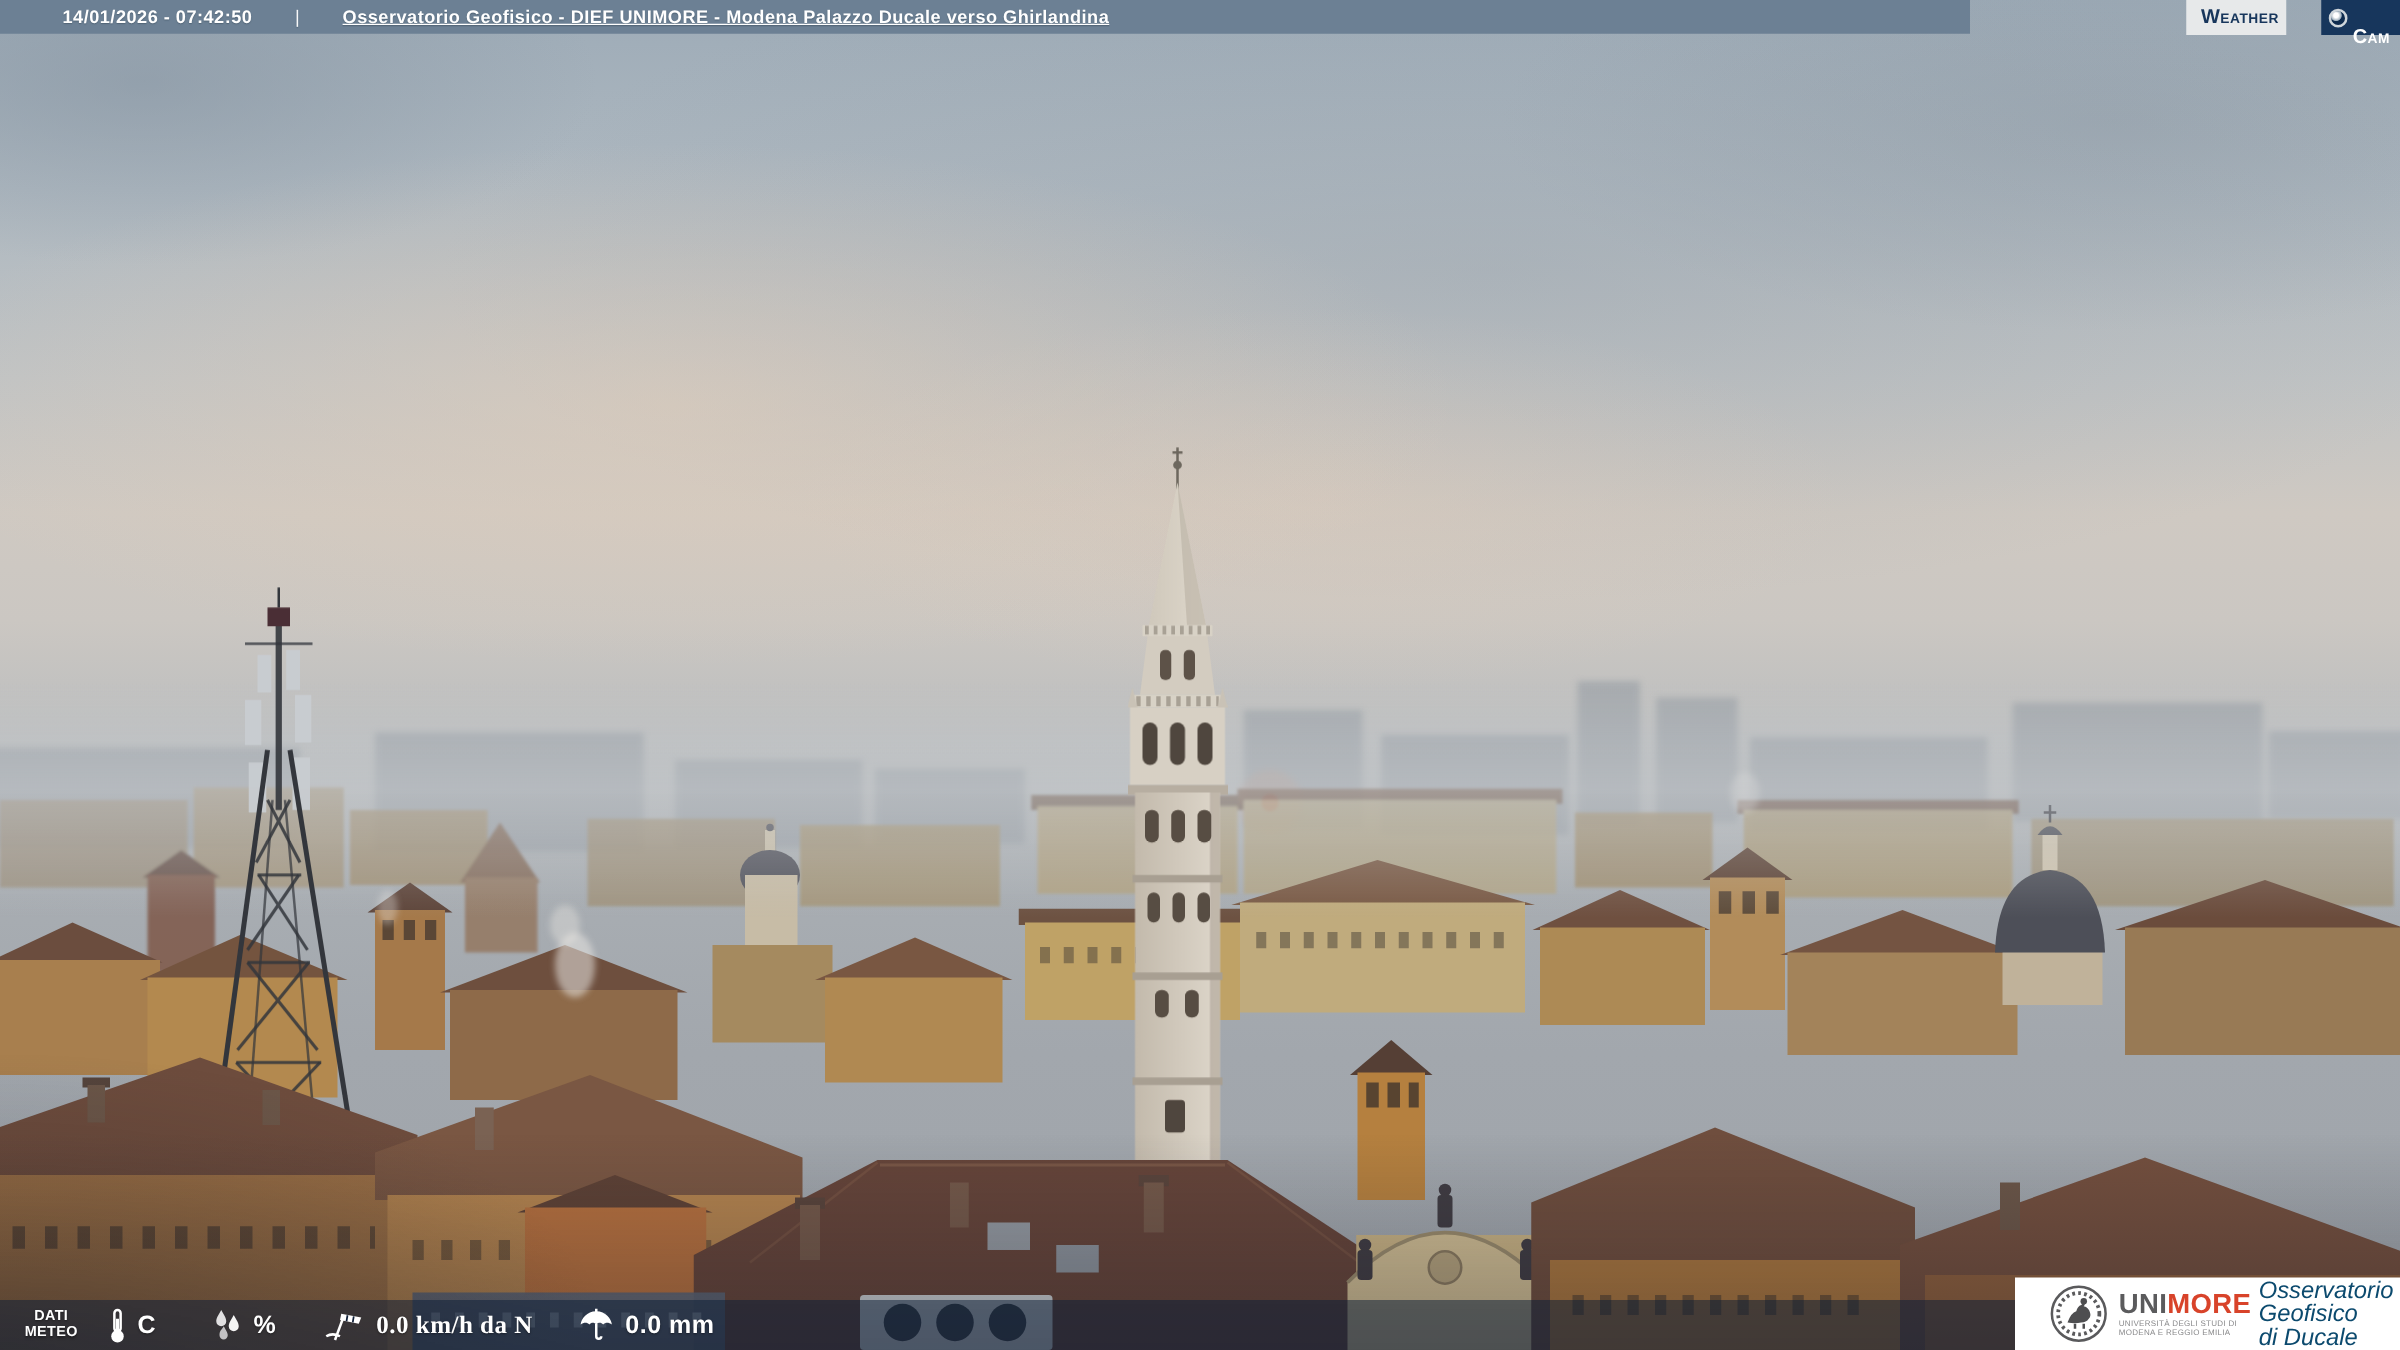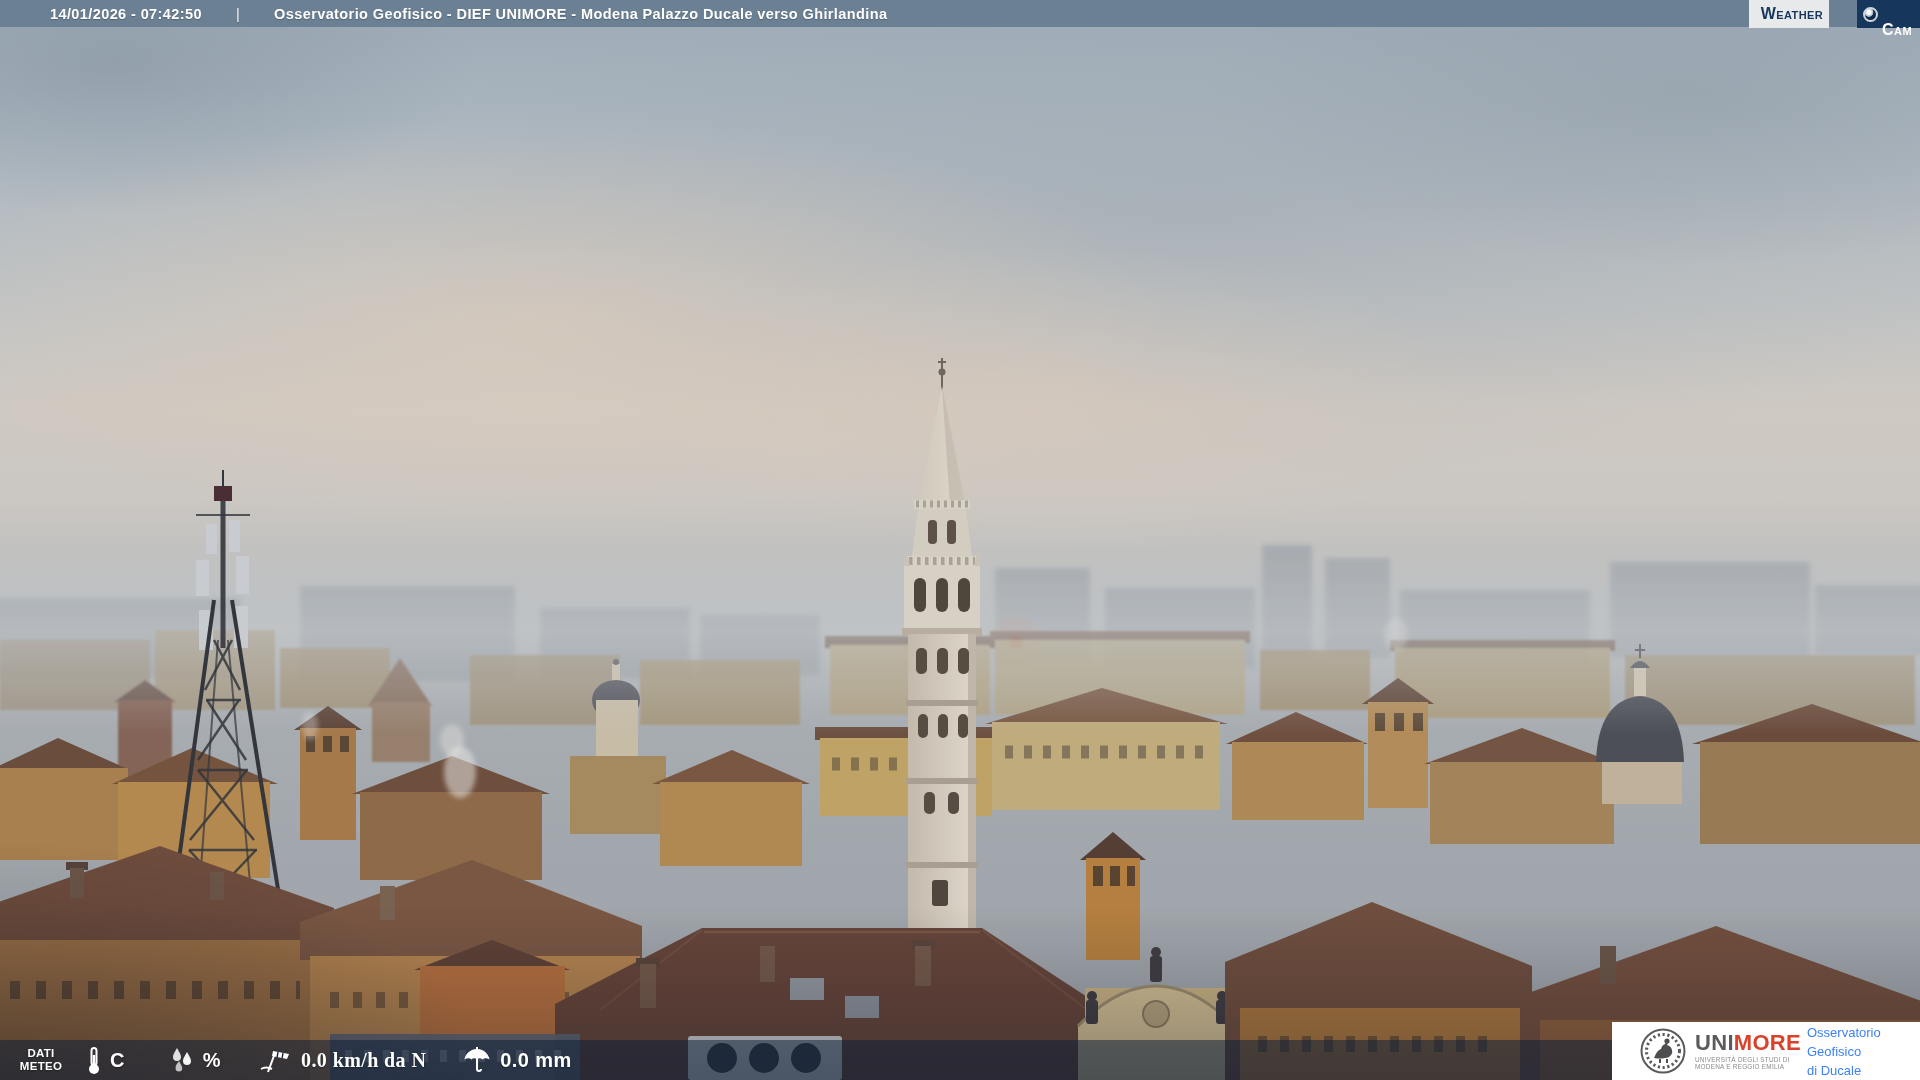--- a/index.html
+++ b/index.html
@@ -14,27 +14,27 @@
       radial-gradient(700px 240px at 88% 9%,  rgba(140,152,163,.45), rgba(140,152,163,0) 70%),
       radial-gradient(520px 210px at 6% 6%,   rgba(130,144,158,.50), rgba(130,144,158,0) 70%),
       linear-gradient(180deg,#9dabb7 0%,#aeb8c0 14%,#c0c3c4 28%,#cfc9c2 38%,
                       #cbc7c2 46%,#b9bcbe 56%,#a8adb2 66%,#a2a7ad 78%,#9fa4aa 100%);}
   .city{position:absolute;left:0;top:0;width:1920px;height:1080px;display:block;}
   .ground-shade{position:absolute;inset:0;pointer-events:none;
     background:
       linear-gradient(180deg, rgba(16,20,32,0) 84%, rgba(16,20,32,.32) 100%),
       radial-gradient(700px 340px at 0% 100%, rgba(10,14,24,.28), transparent 70%);}
   
-  .topbar{position:absolute;left:0;top:0;width:1920px;height:27px;
+  .topbar{position:absolute;left:0;top:0;width:1576px;height:27px;
     background:#6c8094;display:flex;align-items:center;color:#fff;
     font-weight:bold;font-size:14.5px;letter-spacing:.4px;
     text-shadow:0 1px 1px rgba(30,45,60,.35);}
   .topbar .ts{margin-left:50px;}
   .topbar .sep{margin-left:34px;font-weight:normal;opacity:.95;}
-  .topbar .title{margin-left:34px;}
+  .topbar .title{margin-left:34px;text-decoration:underline;}
   
   .wcam{position:absolute;top:0;right:0;height:28px;display:flex;align-items:stretch;gap:28px;}
   .wc-left{background:#e7e9ea;display:flex;align-items:center;padding:0 6px 0 12px;}
   .wc-right{background:#17365c;display:flex;align-items:center;padding:0 8px 0 6px;gap:4px;}
   .wc-word{display:block;color:#17365c;font-weight:bold;font-size:11px;letter-spacing:.4px;}
   .wc-word::first-letter{font-size:16px;}
   .wc-word.w-light{color:#ffffff;margin-top:32px;}
   .wc-dot{width:15px;height:15px;border-radius:50%;
     background:radial-gradient(circle at 35% 30%, #ffffff 0 18%, #9fb0bd 40%, #0e2b4e 46% 100%);
     border:2px solid #cfd6db;box-sizing:border-box;}
@@ -49,21 +49,21 @@
     text-shadow:0 1px 2px rgba(0,0,0,.45);white-space:nowrap;}
   .gap-a{margin-left:22px;} .gap-b{margin-left:44px;} .gap-c{margin-left:38px;font-family:Liberation Serif, serif;} .gap-d{margin-left:36px;}
   
   .unimore{position:absolute;right:0;bottom:0;width:308px;height:58px;background:#ffffff;
     display:flex;align-items:center;padding-left:28px;box-sizing:border-box;}
   .uni-seal{flex:0 0 auto;}
   .uni-brandcol{margin-left:9px;width:102px;flex:0 0 auto;}
   .uni-brand{font-size:22px;font-weight:bold;letter-spacing:.3px;line-height:22px;}
   .uni-brand .p1{color:#5b5b5d;} .uni-brand .p2{color:#d8432a;}
   .uni-tag{font-size:6.4px;color:#8a8a8c;letter-spacing:.25px;line-height:7.4px;margin-top:2px;}
-  .uni-org{margin-left:10px;color:#3b82f6;font-size:13px;line-height:19px;}
+  .uni-org{margin-left:10px;color:#0c4a6e;font-size:19px;line-height:19px;font-style:italic;}
 </style>
 </head>
 <body>
 
 <div class="vp">
 
   <div class="sky"></div>
 
   <svg class="city" viewBox="0 0 1920 1080" preserveAspectRatio="none">
     <defs>

